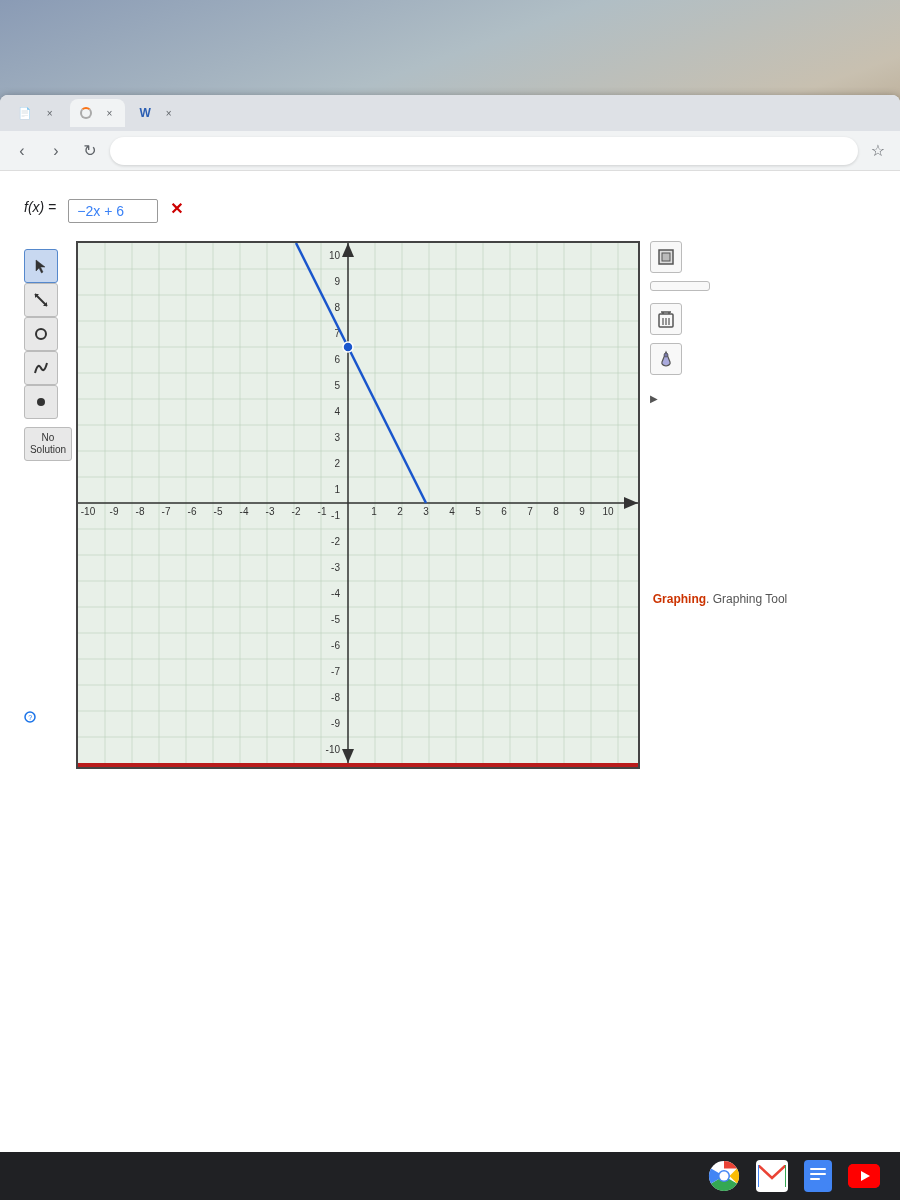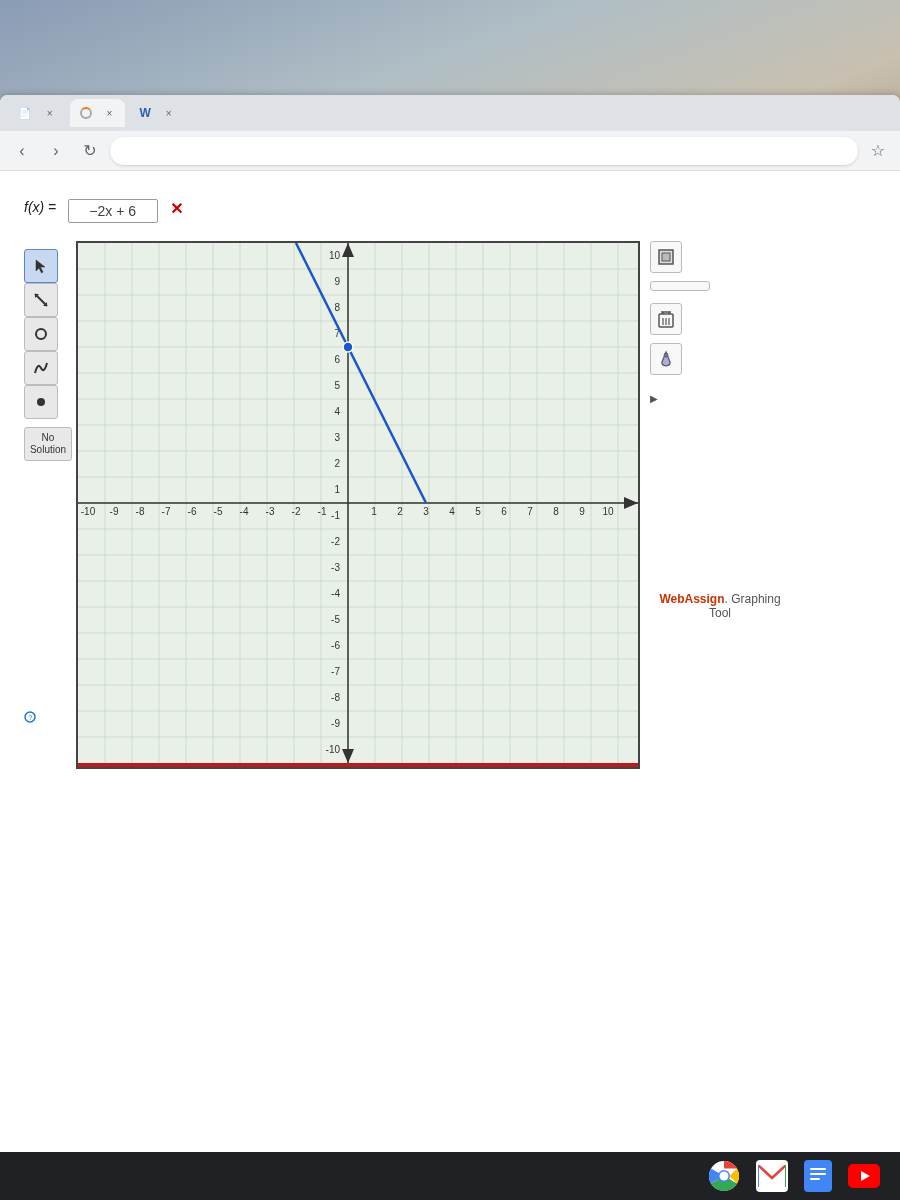--- a/index.html
+++ b/index.html
@@ -143,24 +143,24 @@
 
     .fx-label {
       font-size: 14px;
       font-style: italic;
       color: #202124;
     }
 
     .answer-input {
       border: 1px solid #999;
       border-radius: 2px;
-      padding: 3px 20px;
+      padding: 3px 8px;
       font-size: 14px;
       width: 90px;
-      color: #404040;
+      color: #3b82f6;
       background: #fff;
     }
 
     .x-mark {
       color: #cc0000;
       font-size: 16px;
       font-weight: bold;
     }
 
     .sketch-question {
@@ -543,21 +543,21 @@
             <span style="font-size:11px; color:#333;"></span>
           </div>
         </div>
 
         <div class="layer-item" style="margin-top:10px;">
           <span class="layer-arrow">▶</span>
           <span></span>
         </div>
 
         <div style="margin-top:180px; font-size:12px; color:#555; text-align:center;">
-          <span style="font-weight:bold; color:#cc3300;">WebAssign</span><span>. Graphing Tool</span>
+          <span style="font-weight:bold; color:#cc3300;">Graphing</span><span>. Graphing Tool</span>
         </div>
       </div>
 
     </div>
   </div>
 </div>
 
 <div class="taskbar">
 
   <div class="taskbar-icon" style="position:relative;">

